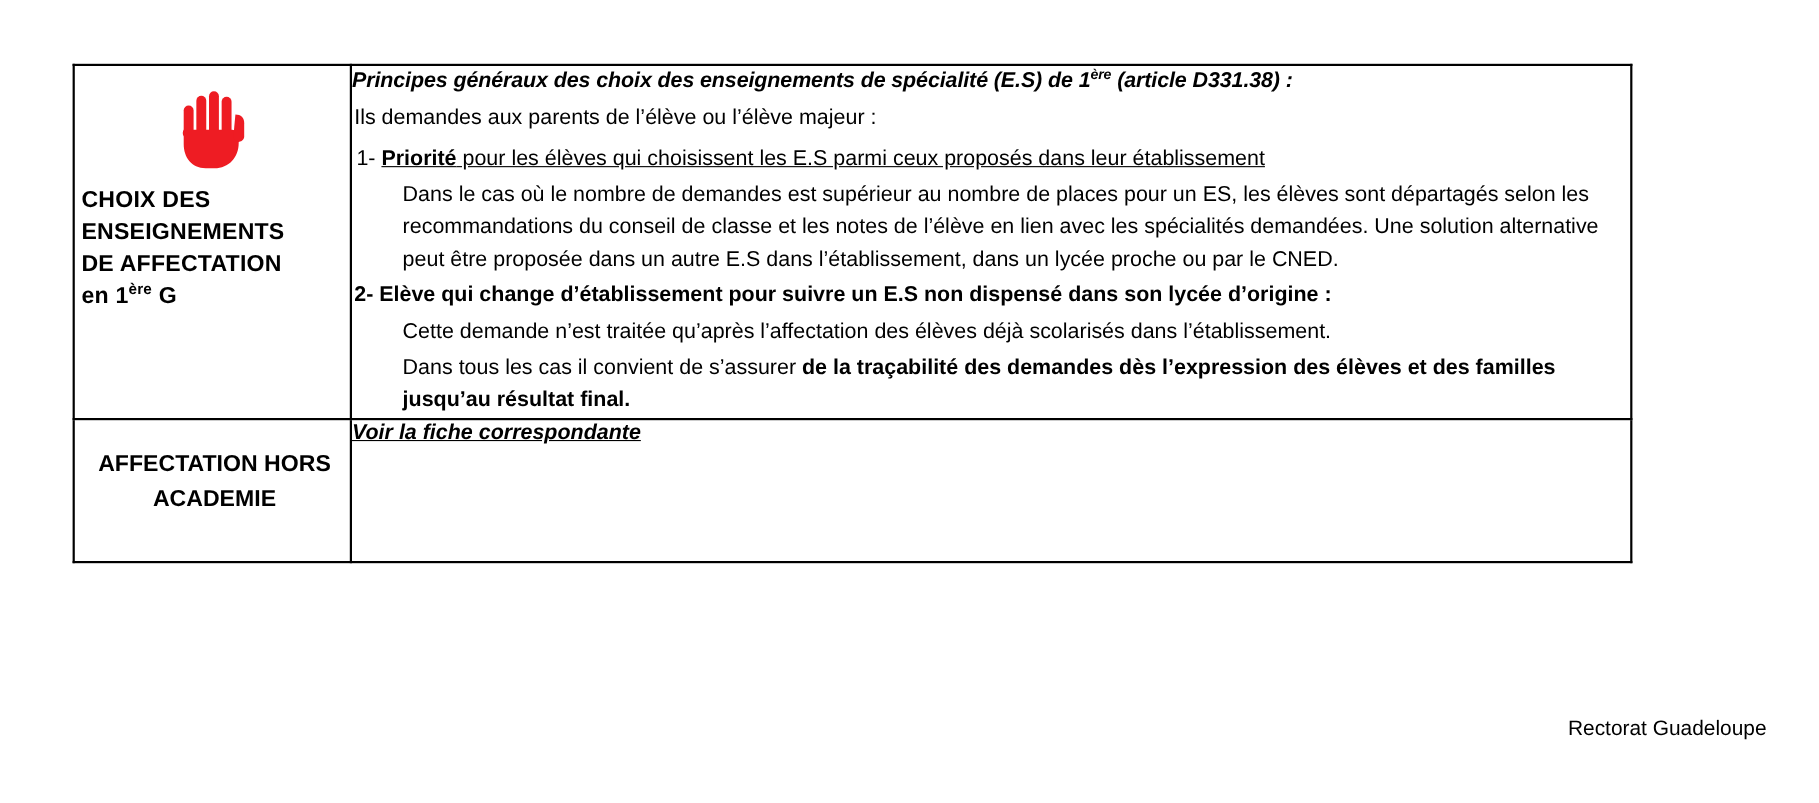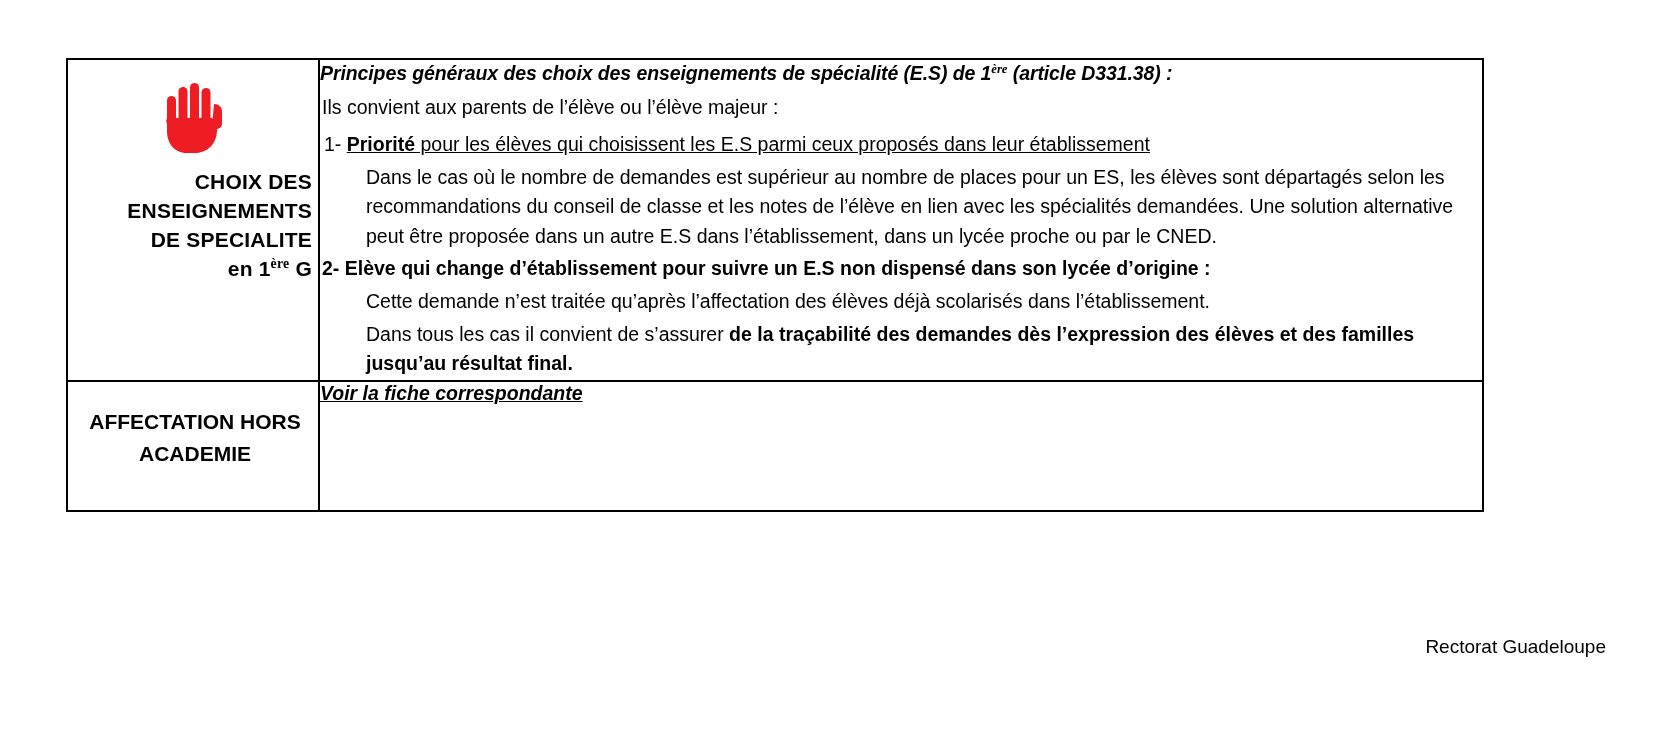--- a/index.html
+++ b/index.html
@@ -43,42 +43,41 @@
     text-align: center;
     vertical-align: middle;
   }
   .col-body {
     padding: 14px 18px 14px 16px;
   }
 
   
   .label-inner {
     padding: 12px 6px 16px 6px;
-    text-align: right;
+    text-align: left;
   }
   .hand-icon {
     display: block;
     margin: 10px auto 14px auto;
     width: 62px;
     height: 72px;
   }
   .label-title {
     font-weight: bold;
     font-size: 21px;
     line-height: 1.38;
     letter-spacing: 0.2px;
   }
   .label-title .line {
     display: block;
   }
   sup {
     font-size: 0.66em;
     vertical-align: super;
     line-height: 0;
-    font-family: Liberation Serif, serif;
   }
 
   
   .body-cell {
     font-size: 19.5px;
     line-height: 1.42;
   }
   .intro-italic {
     font-style: italic;
     font-weight: bold;
@@ -137,21 +136,21 @@
   .link-like {
     font-weight: bold;
     font-style: italic;
     text-decoration: underline;
     font-size: 19.5px;
   }
 
   .footer {
     position: absolute;
     right: 48px;
-    top: 636px;
+    top: 652px;
     font-size: 19px;
     color: #000000;
   }
 </style>
 </head>
 <body>
 
 <div class="page">
 
   <table class="doc-table">
@@ -165,28 +164,28 @@
                 <rect x="16.5" y="5" width="9" height="38" rx="4.5"></rect>
                 <rect x="28" y="1" width="9" height="42" rx="4.5"></rect>
                 <rect x="39.5" y="6" width="9" height="37" rx="4.5"></rect>
                 <path d="M5 36 h44 a6 6 0 0 1 6 6 v6 c0 13 -9 23 -22 23 h-8 c-13 0 -20 -10 -20 -22 v-7 a6 6 0 0 1 0 -6 z"></path>
                 <path d="M52 22 c5 0 8 3 8 8 v12 c0 3 -3 5 -6 5 l-4 -3 z"></path>
               </g>
             </svg>
             <div class="label-title">
               <span class="line">CHOIX DES</span>
               <span class="line">ENSEIGNEMENTS</span>
-              <span class="line">DE SPECIALITE</span>
+              <span class="line">DE AFFECTATION</span>
               <span class="line">en 1<sup>ère</sup> G</span>
             </div>
           </div>
         </td>
         <td class="col-body body-cell">
           <p class="intro-italic">Principes généraux des choix des enseignements de spécialité (E.S) de 1<sup>ère</sup> (article D331.38) :</p>
-          <p class="intro-2">Ils convient aux parents de l’élève ou l’élève majeur :</p>
+          <p class="intro-2">Ils demandes aux parents de l’élève ou l’élève majeur :</p>
           <p class="item item-1">
             <span>1-</span>
             <span class="emph">Priorité</span><span class="rest"> pour les élèves qui choisissent les E.S parmi ceux proposés dans leur établissement</span>
           </p>
           <p class="para">Dans le cas où le nombre de demandes est supérieur au nombre de places pour un ES, les élèves sont départagés selon les recommandations du conseil de classe et les notes de l’élève en lien avec les spécialités demandées. Une solution alternative peut être proposée dans un autre E.S dans l’établissement, dans un lycée proche ou par le CNED.</p>
           <p class="item item-2">2- Elève qui change d’établissement pour suivre un E.S non dispensé dans son lycée d’origine :</p>
           <p class="para-tight">Cette demande n’est traitée qu’après l’affectation des élèves déjà scolarisés dans l’établissement.</p>
           <p class="para-tight"><span>Dans tous les cas il convient de s’assurer </span><span class="strongtail">de la traçabilité des demandes dès l’expression des élèves et des familles jusqu’au résultat final.</span></p>
         </td>
       </tr>

